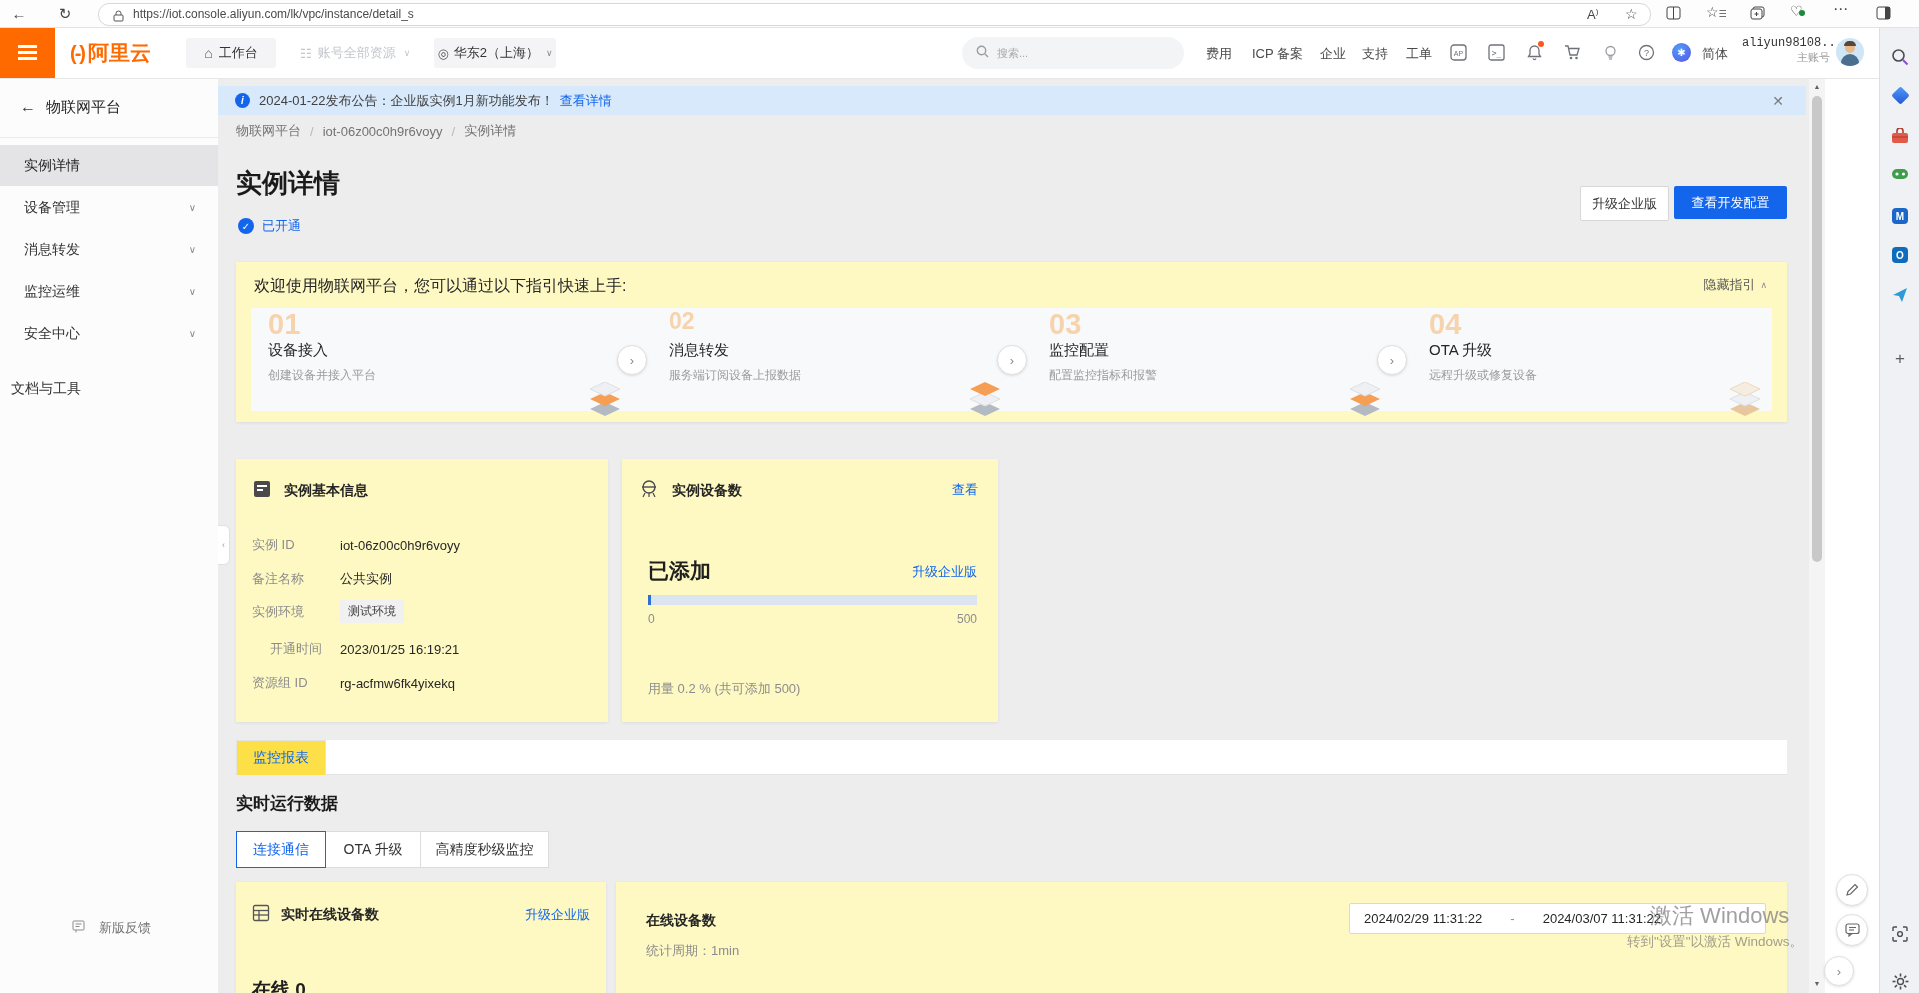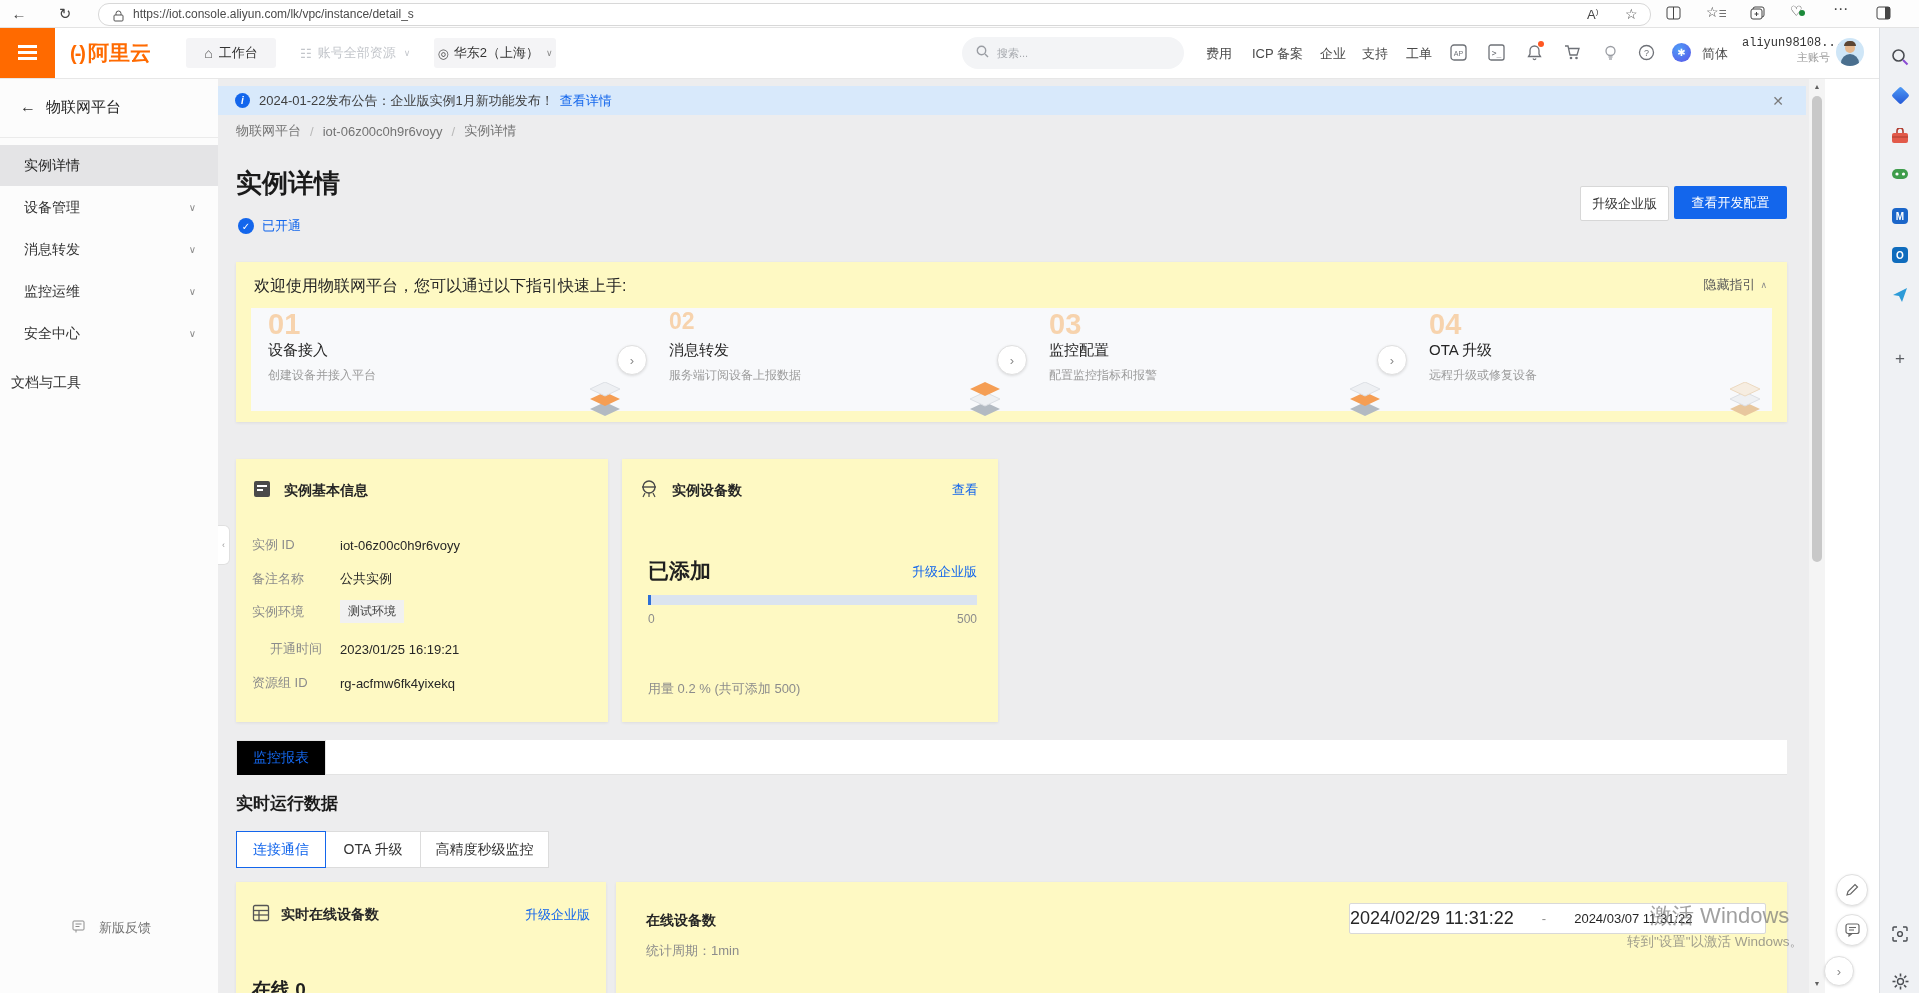--- a/index.html
+++ b/index.html
@@ -188,21 +188,21 @@
       <span class="chev">∨</span>
   </div>
   <div class="abs side-item" style="top:193px;">
     <span>监控运维</span>
       <span class="chev">∨</span>
   </div>
   <div class="abs side-item" style="top:235px;">
     <span>安全中心</span>
       <span class="chev">∨</span>
   </div>
-  <div class="abs side-item" style="top:284px;padding-left:11px;">
+  <div class="abs side-item" style="top:290px;padding-left:11px;">
     <span>文档与工具</span>
   </div>
   <div class="abs flex" style="left:72px;top:841px;gap:8px;">
     <span style="margin-right:6px;">
       <svg width="13" height="13" viewBox="0 0 13 13">
           <rect x="1" y="1" width="11" height="9" rx="1" fill="none" stroke="#8c8c8c"></rect>
           <line x1="3.5" y1="4" x2="9.5" y2="4" stroke="#8c8c8c"></line>
           <line x1="3.5" y1="6.5" x2="7.5" y2="6.5" stroke="#8c8c8c"></line>
           <line x1="4" y1="10" x2="4" y2="12.5" stroke="#8c8c8c"></line>
         </svg>
@@ -346,21 +346,21 @@
     <span class="abs link" style="right:21px;top:104px;font-size:13px;">升级企业版</span>
     <div class="abs" style="left:26px;top:136px;width:329px;height:10px;background:#dbe4ef;">
       <div style="position:absolute;left:0;top:0;width:3px;height:10px;background:#2e6fd6;"></div>
     </div>
     <span class="abs" style="left:26px;top:153px;font-size:12px;color:#8c8c8c;">0</span>
     <span class="abs" style="right:21px;top:153px;font-size:12px;color:#8c8c8c;">500</span>
     <div class="abs" style="left:26px;top:221px;font-size:13px;color:#8c8c8c;">用量 0.2 % (共可添加 500)</div>
   </div>
 
   <div class="abs" style="left:18px;top:662px;width:1551px;height:34px;background:#fff;border-bottom:1px solid #e3e3e3;"></div>
-  <div class="abs" style="left:18px;top:662px;width:90px;height:35px;background:#000000;border:1px solid #e3e3e3;border-bottom:none;box-sizing:border-box;display:flex;align-items:center;justify-content:center;font-size:14px;color:#1366ec;">监控报表</div>
+  <div class="abs" style="left:18px;top:662px;width:90px;height:35px;background:#fde047;border:1px solid #e3e3e3;border-bottom:none;box-sizing:border-box;display:flex;align-items:center;justify-content:center;font-size:14px;color:#1366ec;">监控报表</div>
 
   <div class="abs" style="left:18px;top:714px;font-size:17px;font-weight:bold;color:#1a1a1a;">实时运行数据</div>
 
   <div class="abs subtab" style="left:18px;top:753px;width:90px;border-color:#1366ec;color:#1366ec;z-index:2;">连接通信</div>
   <div class="abs subtab" style="left:107px;top:753px;width:96px;">OTA 升级</div>
   <div class="abs subtab" style="left:202px;top:753px;width:129px;">高精度秒级监控</div>
 
   <div class="abs card" style="left:18px;top:804px;width:370px;height:120px;">
     <div class="abs flex" style="left:16px;top:22px;">
       <span>
@@ -374,21 +374,21 @@
       <span style="margin-left:11px;font-size:14px;font-weight:bold;color:#262626;">实时在线设备数</span>
     </div>
     <span class="abs link" style="right:16px;top:24px;font-size:13px;">升级企业版</span>
     <div class="abs" style="left:16px;top:95px;font-size:19px;font-weight:bold;color:#1f1f1f;">在线 0</div>
   </div>
 
   <div class="abs card" style="left:398px;top:804px;width:1171px;height:120px;">
     <div class="abs" style="left:30px;top:30px;font-size:14px;font-weight:bold;color:#262626;">在线设备数</div>
     <div class="abs" style="left:30px;top:60px;font-size:13px;color:#8c8c8c;">统计周期：1min</div>
     <div class="abs flex" style="left:733px;top:21px;width:417px;height:31px;border:1px solid #d9d9d9;border-radius:2px;background:#fff;box-sizing:border-box;">
-      <span style="font-size:18px;color:#262626;">2024/02/29 11:31:22</span>
+      <span style="margin-left:14px;font-size:13px;color:#262626;">2024/02/29 11:31:22</span>
       <span style="margin:0 28px;font-size:13px;color:#8c8c8c;">-</span>
       <span style="font-size:13px;color:#262626;">2024/03/07 11:31:22</span>
     </div>
   </div>
 
   <div class="abs wm" style="left:1432px;top:823px;font-size:22px;">激活 Windows</div>
   <div class="abs wm" style="left:1409px;top:855px;font-size:13.5px;">转到"设置"以激活 Windows。</div>
 </div>
 
 <div id="scrollbar" class="abs"></div>

